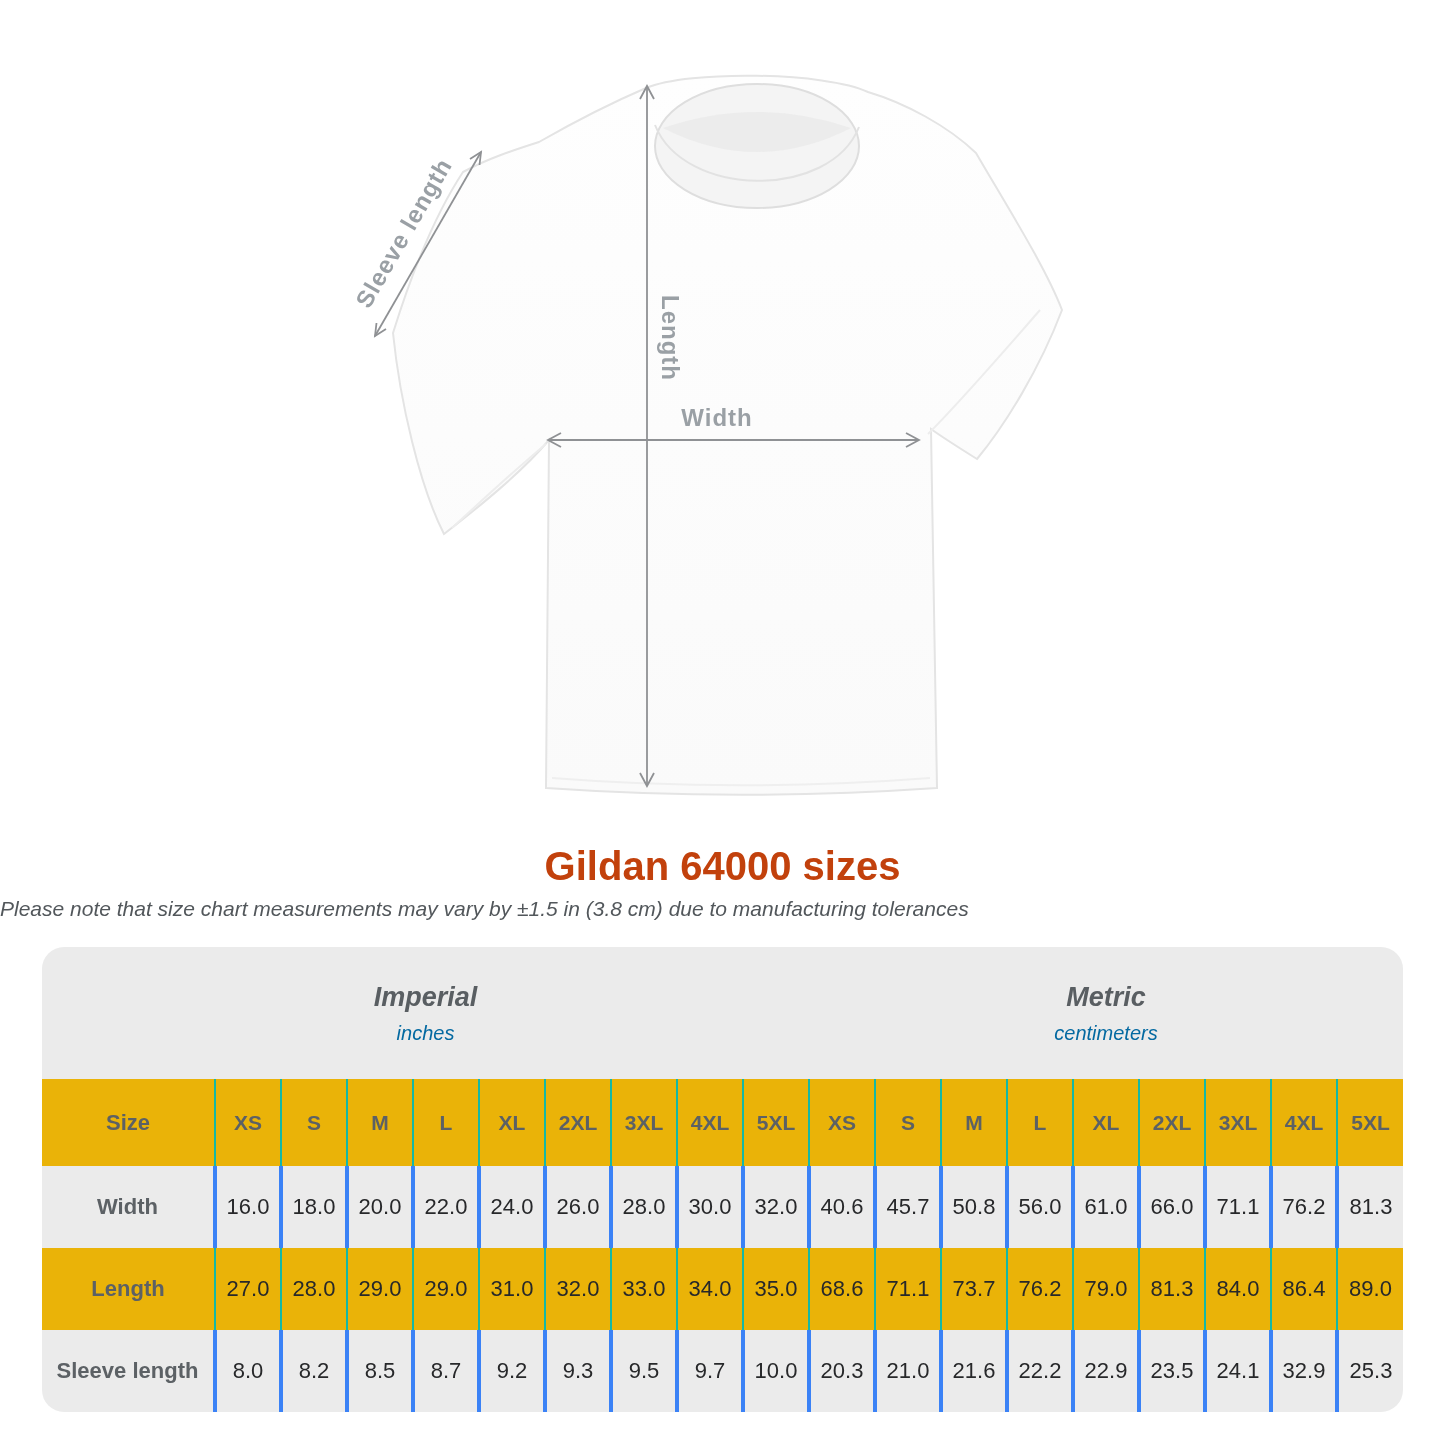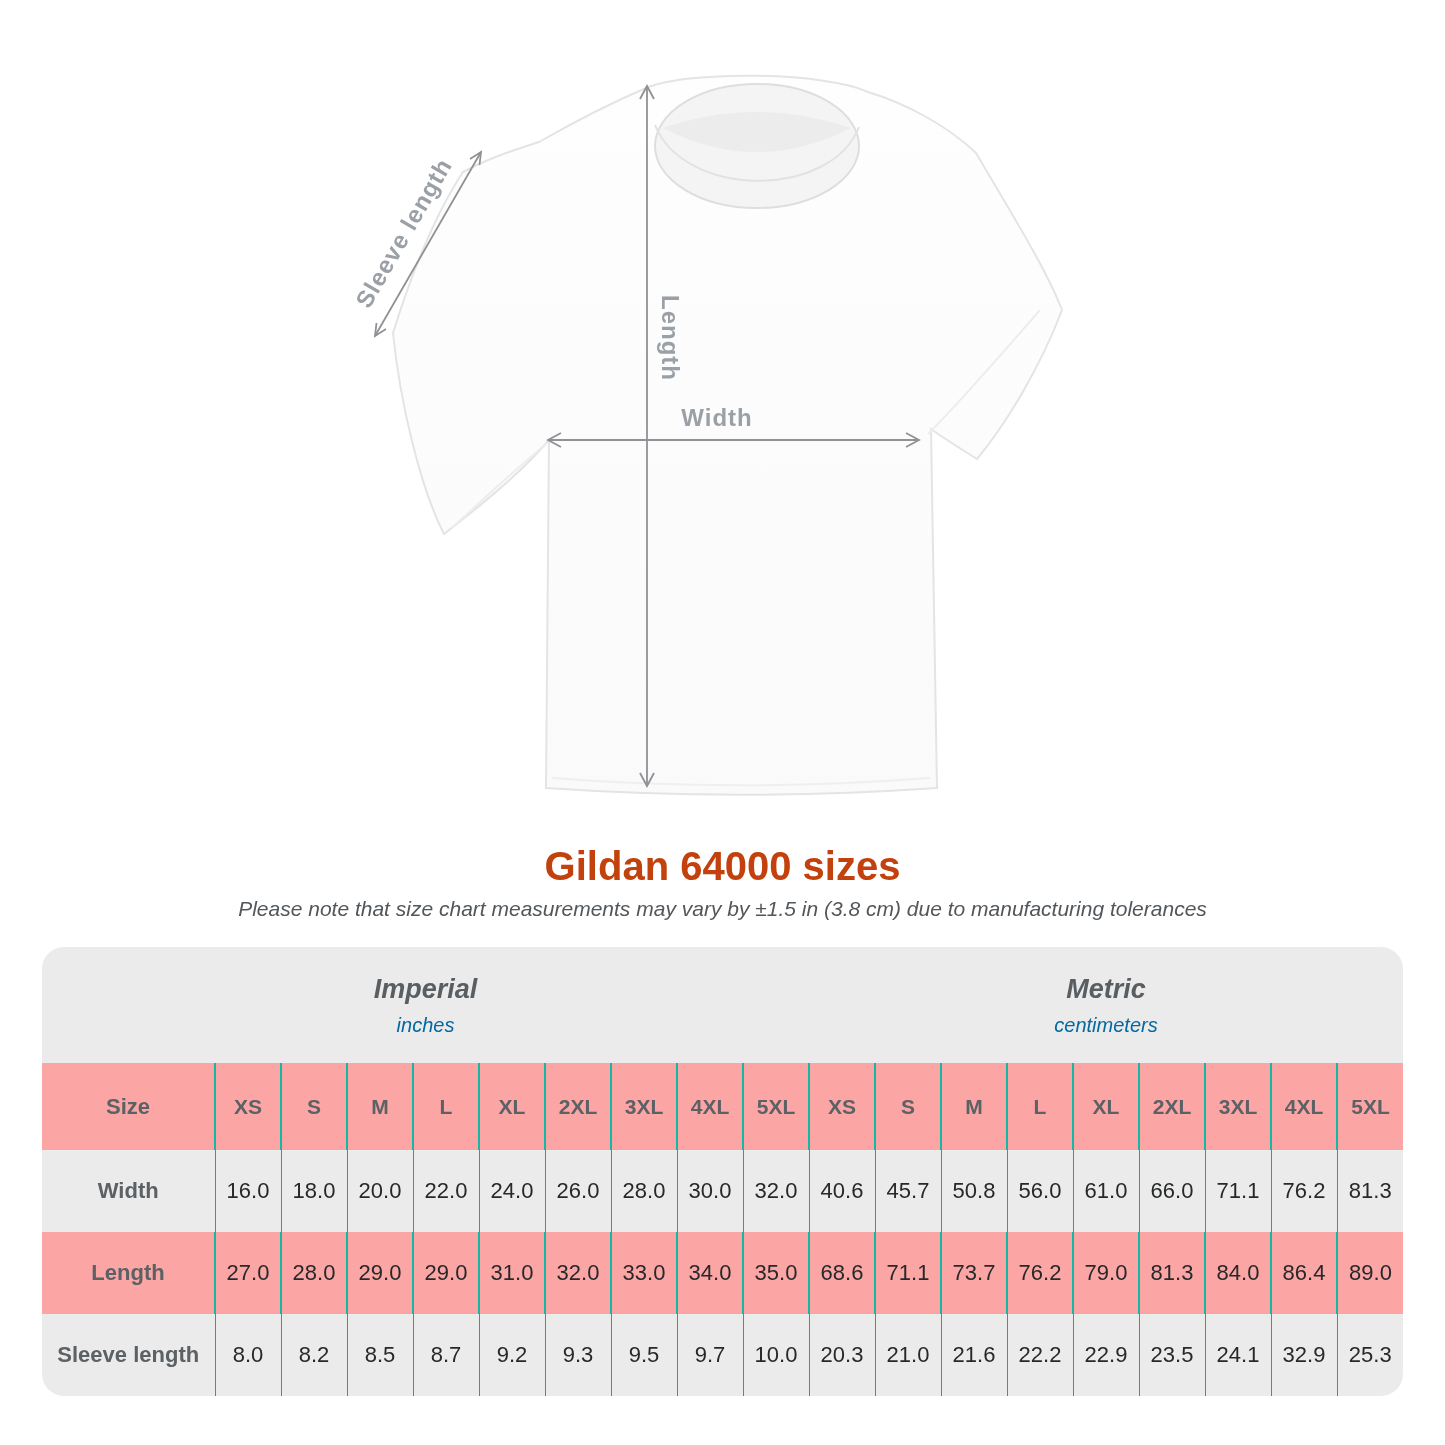--- a/index.html
+++ b/index.html
@@ -28,21 +28,21 @@
   .title {
     margin: 14px 0 0 0;
     text-align: center;
     font-size: 40px;
     font-weight: bold;
     color: #c2410c;
     line-height: 1.1;
   }
   .subtitle {
     margin: 9px 0 0 0;
-    text-align: center;
+    text-align: left;
     font-size: 21px;
     font-style: italic;
     color: #52575b;
   }
 
   
   .table-wrap {
     margin: 26px 42px 0 42px;
     border-radius: 22px;
     overflow: hidden;
@@ -51,23 +51,23 @@
     width: 100%;
     border-collapse: collapse;
     table-layout: fixed;
   }
   .size-chart td {
     text-align: center;
     vertical-align: middle;
     padding: 0;
   }
   tr.shade td { background: #ebebeb; }
-  tr.plain td { background: #fca5a5; }
-
-  tr.group-row td { height: 116px; }
+  tr.plain td { background: #eab308; }
+
+  tr.group-row td { height: 132px; }
   tr.size-row td { height: 87px; }
   tr.data-row td { height: 82px; }
 
   .group-head { line-height: 1; }
   .group-head .g-label {
     display: block;
     font-size: 27px;
     font-weight: bold;
     font-style: italic;
     color: #595e62;
@@ -91,21 +91,21 @@
     color: #5c6165;
   }
   .size-chart .data-cell {
     font-size: 22px;
     font-weight: normal;
     color: #27282a;
   }
 
   
   tr.plain td.sep { border-left: 2px solid #14b8a6; }
-  tr.shade td.sep { border-left: 1px solid #3b82f6; }
+  tr.shade td.sep { border-left: 4px solid #3b82f6; }
   tr.group-row td { border: none; }
 </style>
 </head>
 <body>
 
 <div class="page">
 
   <div class="hero">
     <svg width="1445" height="830" viewBox="0 0 1445 830">
       <defs>

